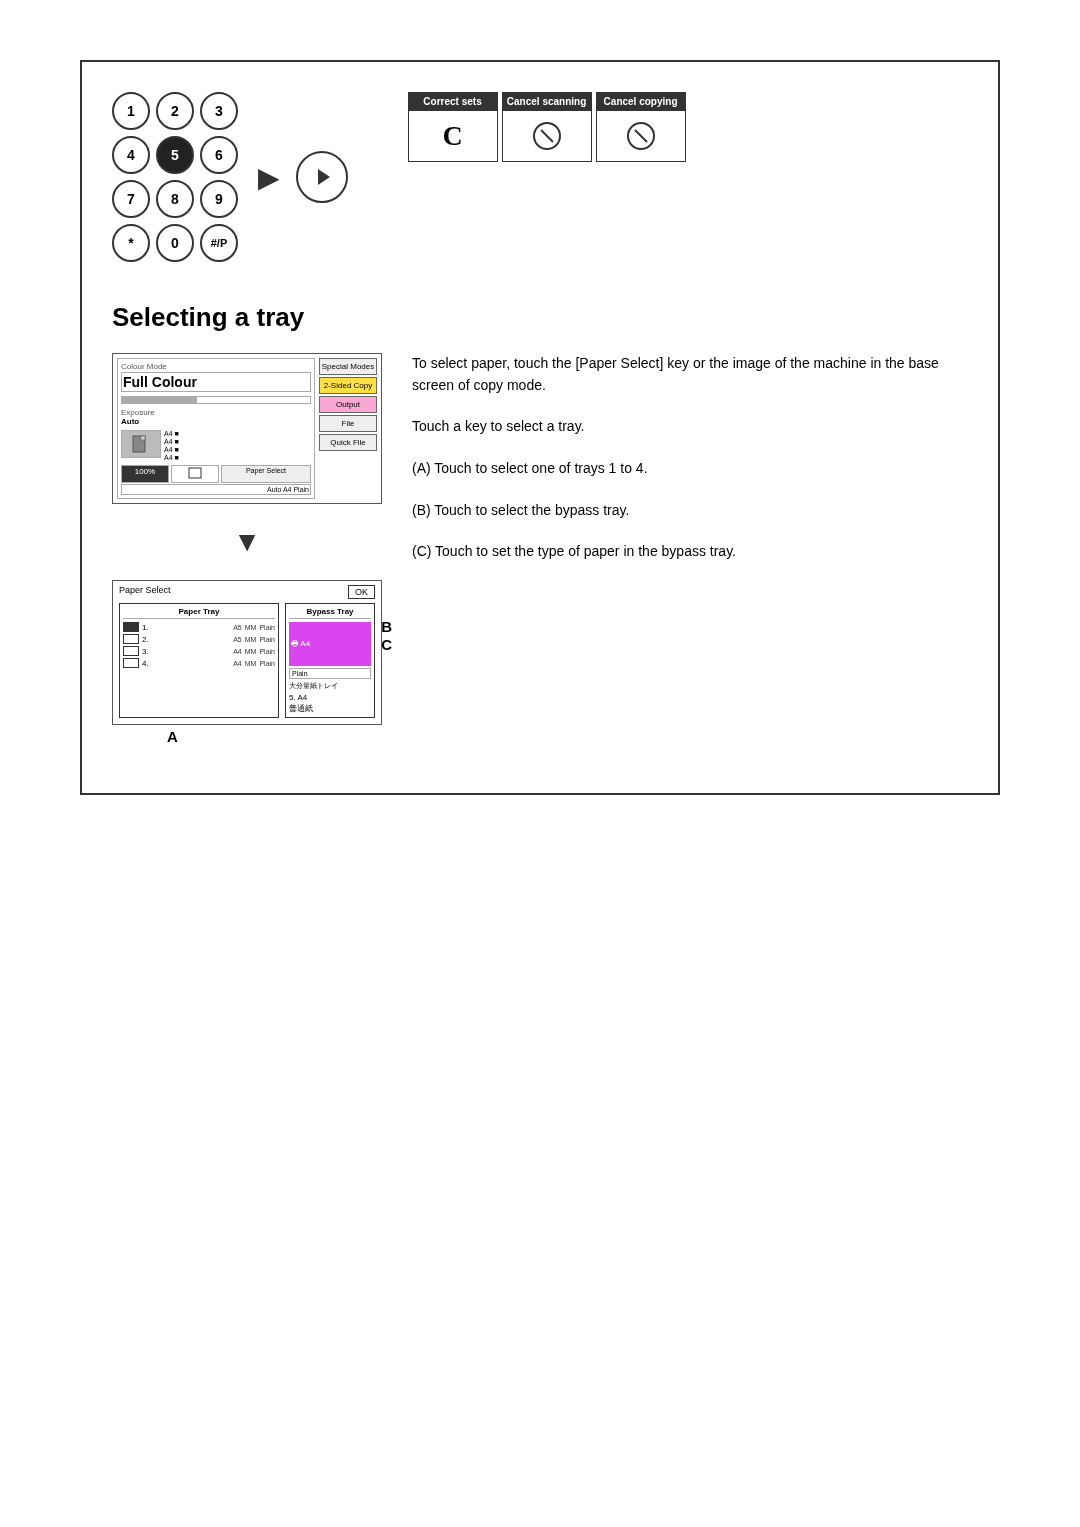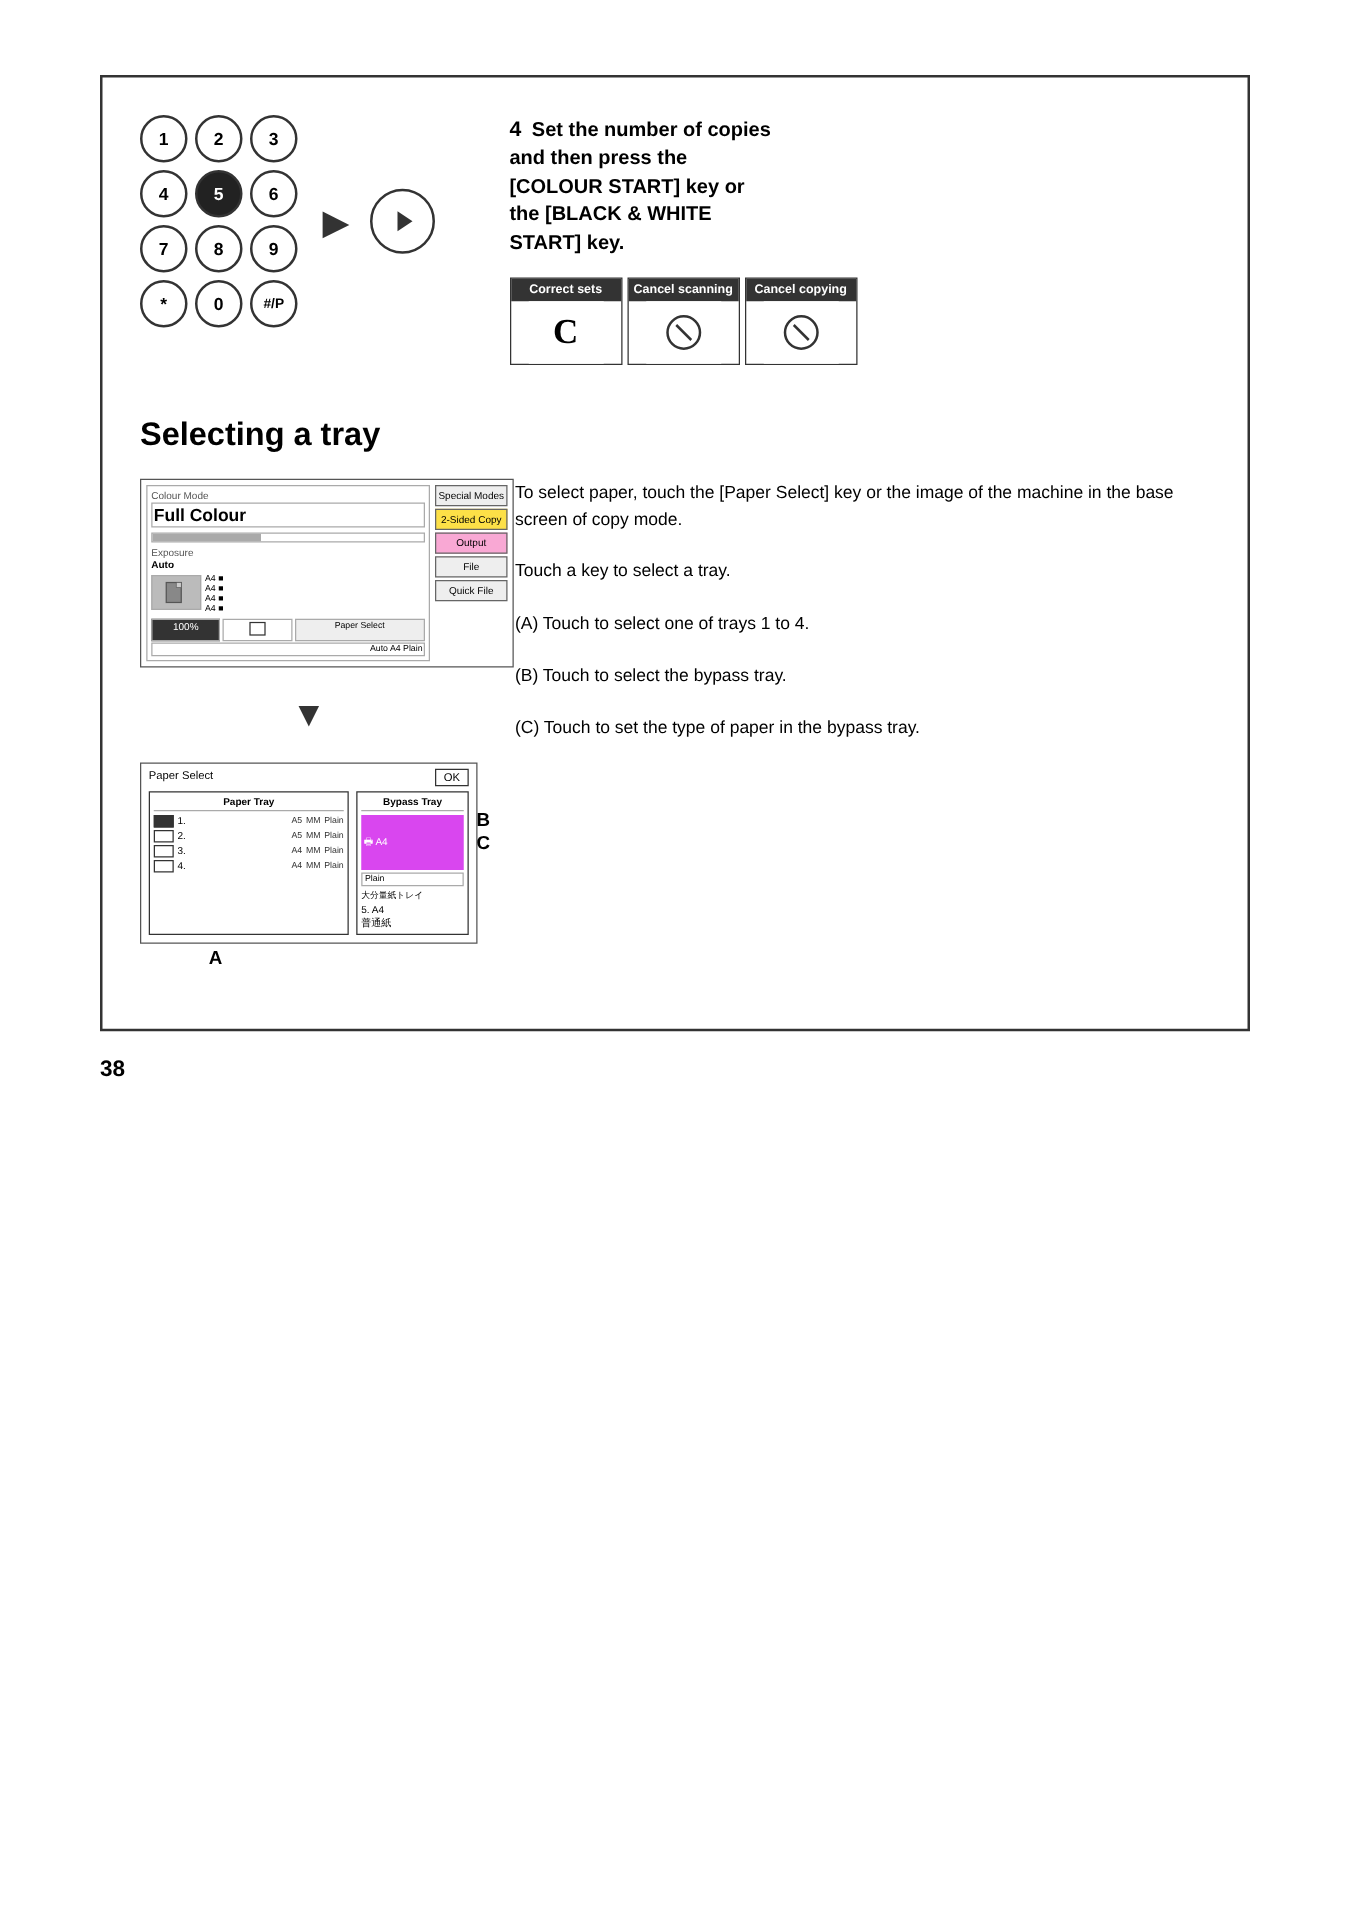--- a/index.html
+++ b/index.html
@@ -167,21 +167,21 @@
       margin-bottom: 20px;
     }
     
     .screen-mockup {
       border: 1.5px solid #555;
       background: #fff;
       font-size: 9px;
       padding: 4px;
     }
     .copy-screen {
-      width: 299px;
+      width: 270px;
     }
     .paper-select-screen {
       width: 270px;
       border: 1.5px solid #555;
       background: #fff;
       padding: 4px 6px 6px 6px;
       font-size: 9px;
       position: relative;
     }
     .paper-select-header {
@@ -334,28 +334,20 @@
           <div class="arrow-right">▶</div>
           <div class="start-circle">
             <svg width="28" height="28" viewBox="0 0 28 28">
               <polygon points="10,6 22,14 10,22" fill="#333"></polygon>
             </svg>
           </div>
         </div>
       </div>
 
       <div class="step4-block">
-        <div class="step4-text">
-          <span class="step4-number">4</span>
-          <span>Set the number of copies</span><br>
-          <span>and then press the</span><br>
-          <span>[COLOUR START] key or</span><br>
-          <span>the [BLACK &amp; WHITE</span><br>
-          <span>START] key.</span>
-        </div>
 
         <div class="action-buttons-row">
 
           <div class="action-btn-group">
             <div class="action-btn-label">Correct sets</div>
             <div class="action-btn-icon">
               <span style="font-size:28px; font-weight:bold; font-family: serif;">C</span>
             </div>
           </div>
 
@@ -509,14 +501,13 @@
           <p>Touch a key to select a tray.</p>
           <p>(A) Touch to select one of trays 1 to 4.</p>
           <p>(B) Touch to select the bypass tray.</p>
           <p>(C) Touch to set the type of paper in the bypass tray.</p>
         </div>
       </div>
     </div>
 
   </div>
 
-  <div class="page-number">38</div>
 </div>
 
 </body></html>

